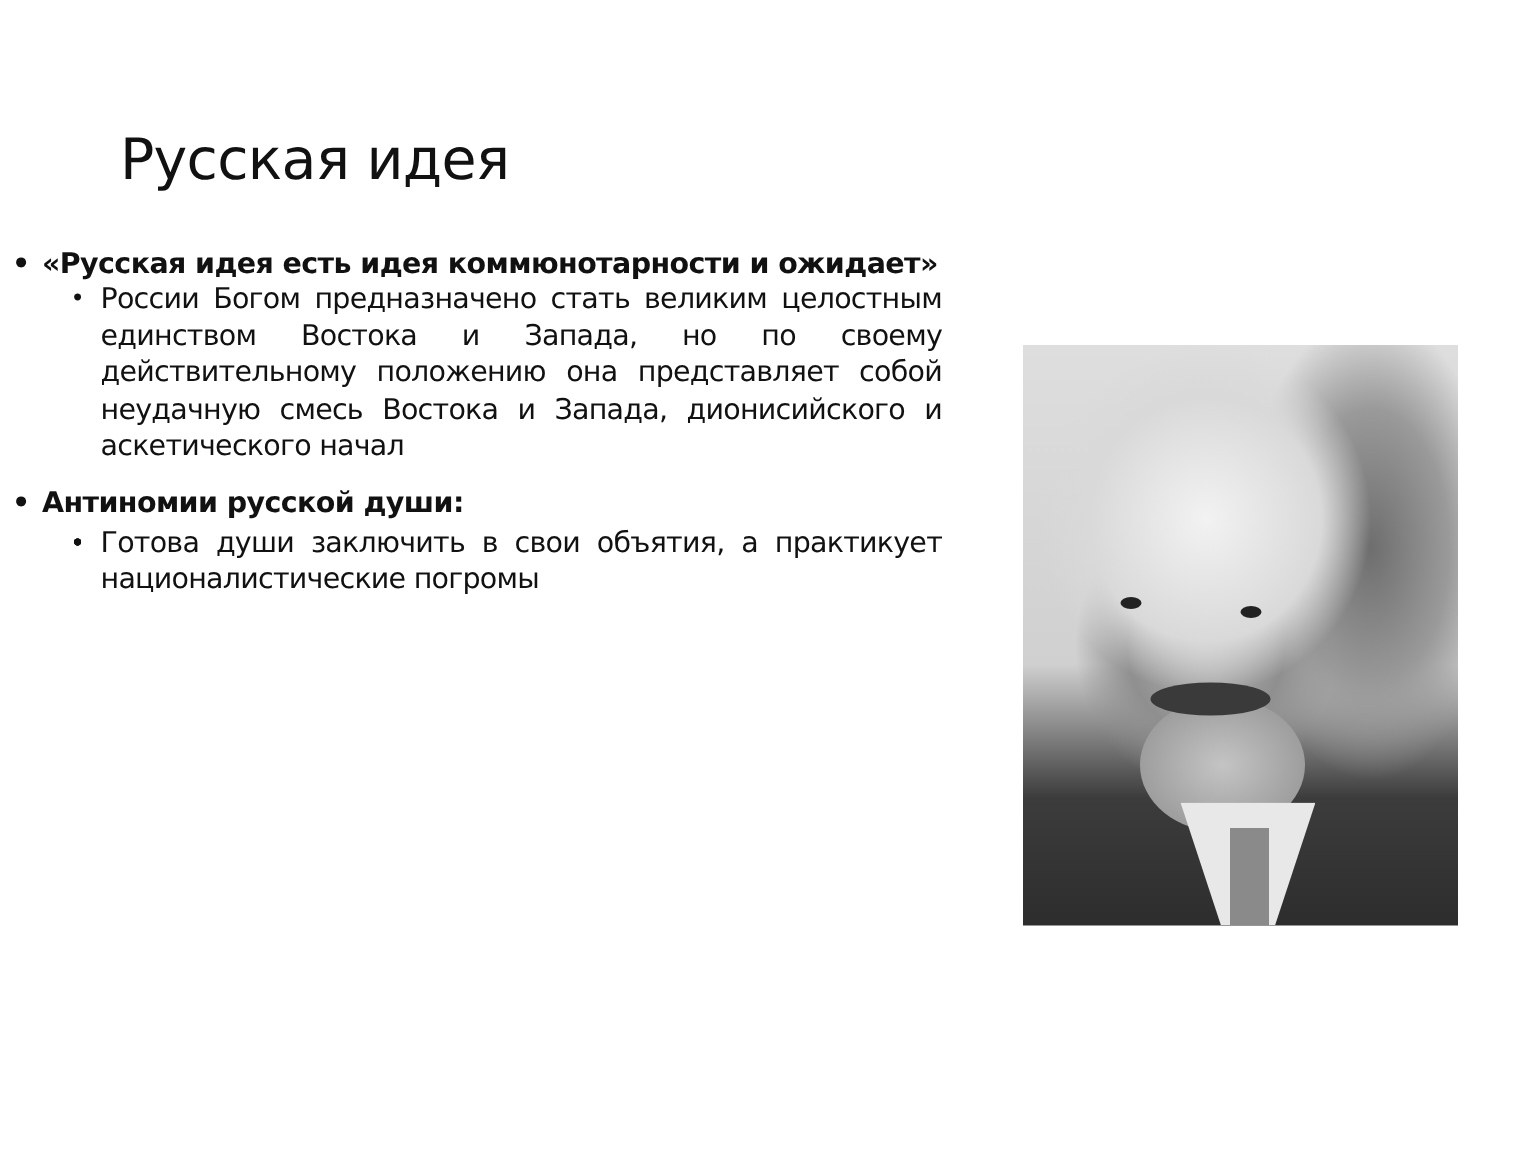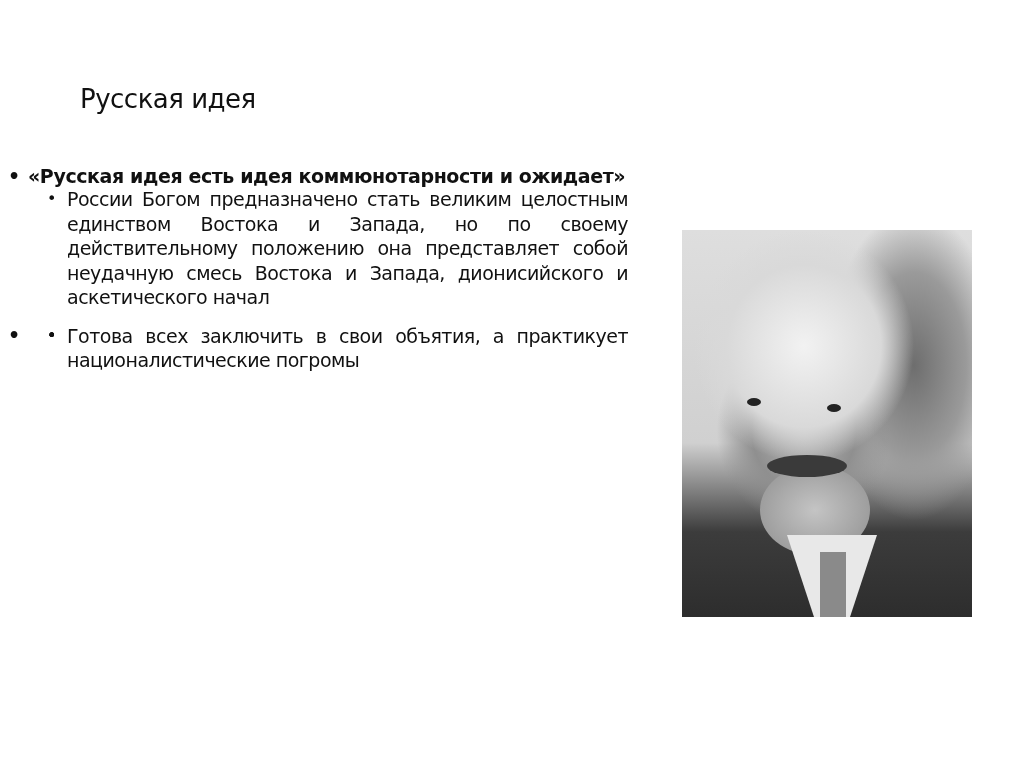--- a/index.html
+++ b/index.html
@@ -1,18 +1,18 @@
 <!DOCTYPE html>
 <html><head>
 <meta charset="utf-8">
 <style>
   html, body { margin: 0; padding: 0; }
   body { width: 1024px; height: 767px; background: #ffffff; position: relative; overflow: hidden;
          font-family: "DejaVu Sans", "Liberation Sans", sans-serif; color: #111; }
-  .title { position: absolute; left: 80px; top: 84px; font-size: 26px; font-weight: normal;
+  .title { position: absolute; left: 80px; top: 84px; font-size: 38px; font-weight: normal;
            letter-spacing: -0.5px; color: #111; margin: 0; }
   .content { position: absolute; left: 8px; top: 165px; width: 620px; }
   .l1 { position: relative; padding-left: 20px; font-size: 19px; line-height: 22px; font-weight: bold;
         text-align: justify; letter-spacing: -0.4px; }
   .l1 .bullet { position: absolute; left: 0; top: 0; font-weight: bold; }
   .l2 { position: relative; margin-left: 39px; padding-left: 20px; font-size: 19px; line-height: 24px;
         font-weight: normal; text-align: justify; letter-spacing: -0.5px; }
   .l2 .bullet { position: absolute; left: 0; top: 0; font-size: 16px; }
   .group1 .l2 { line-height: 24.5px; }
   .group2 { margin-top: 14px; }
@@ -45,33 +45,34 @@
     </div>
     <div class="l2">
       <span class="bullet">•</span>
       <span>России Богом предназначено стать великим целостным единством Востока и Запада, но по своему действительному положению она представляет собой неудачную смесь Востока и Запада, дионисийского и аскетического начал</span>
     </div>
   </div>
 
   <div class="group2">
     <div class="l1">
       <span class="bullet">•</span>
+      <span>Антиномии русской души:</span>
     </div>
     <div class="l2">
       <span class="bullet">•</span>
     </div>
     <div class="l2">
       <span class="bullet">•</span>
     </div>
     <div class="l2">
       <span class="bullet">•</span>
     </div>
     <div class="l2">
       <span class="bullet">•</span>
-      <span>Готова всех заключить в свои объятия, а практикует националистические погромы</span>
+      <span>Готова души заключить в свои объятия, а практикует националистические погромы</span>
     </div>
   </div>
 </div>
 
 <div class="photo" title="Black-and-white portrait photograph of an elderly man with balding head, wild gray hair, mustache and gray beard, wearing a dark suit and tie">
   <div class="beard"></div>
   <div class="mustache"></div>
   <div class="eye1"></div>
   <div class="eye2"></div>
   <div class="shirt"></div>

